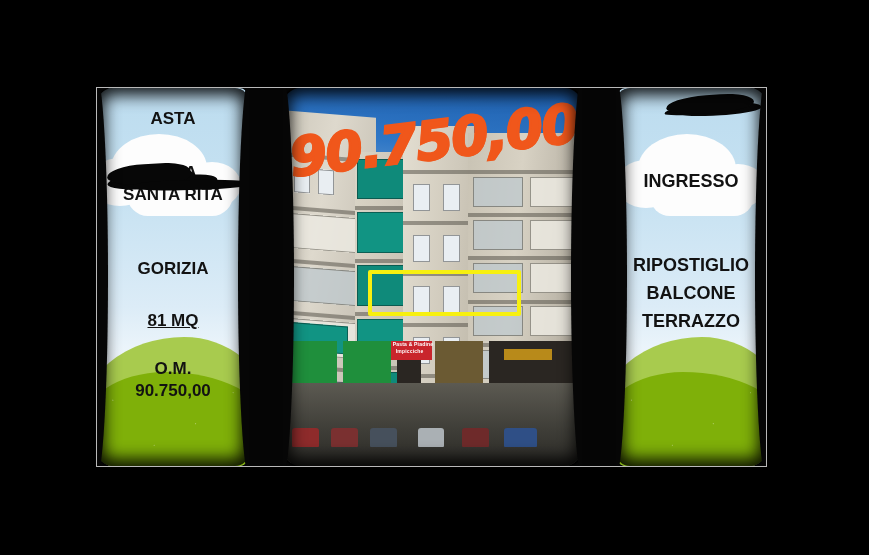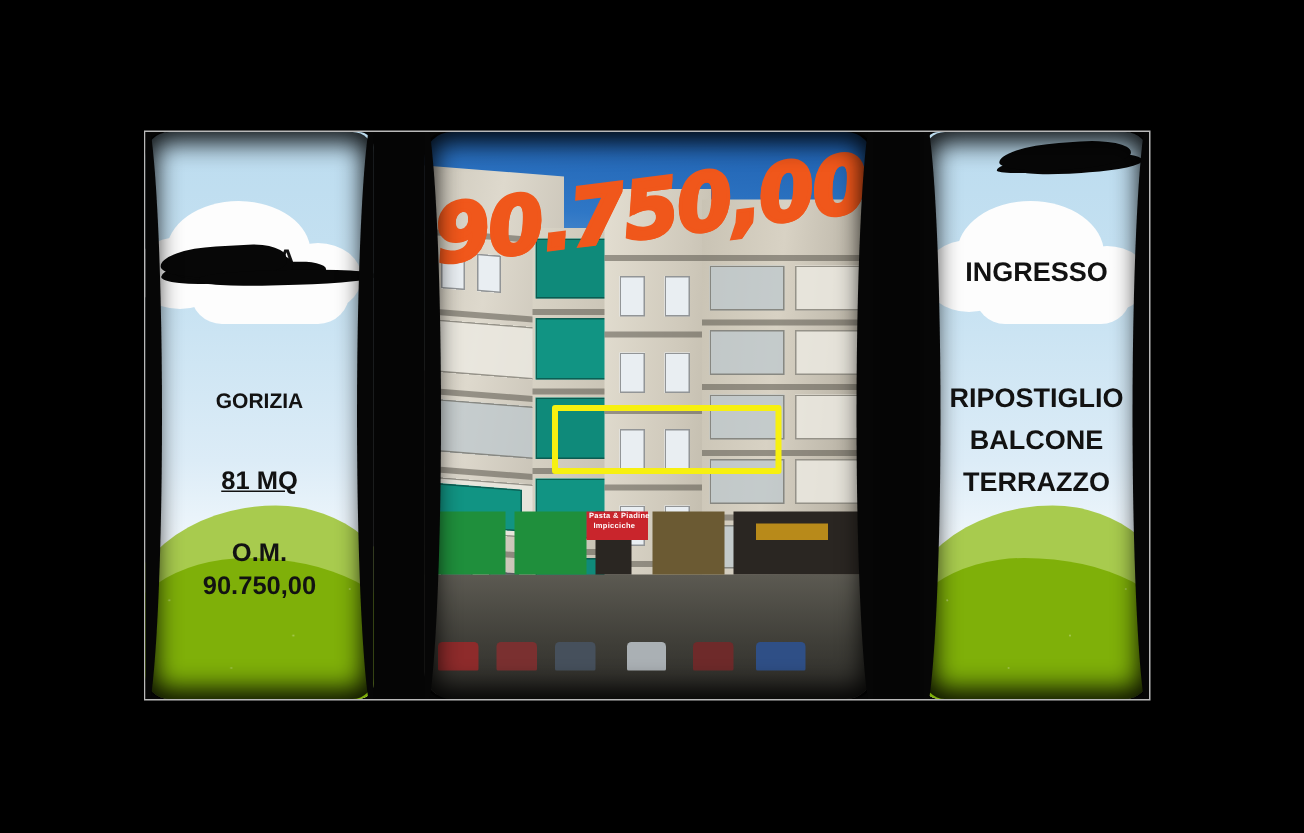--- a/index.html
+++ b/index.html
@@ -189,22 +189,24 @@
 
         <div class="cloud" style="left:14px;top:46px;width:96px;height:68px;"></div>
         <div class="cloud" style="left:-8px;top:70px;width:62px;height:48px;"></div>
         <div class="cloud" style="left:86px;top:74px;width:58px;height:46px;"></div>
         <div class="cloud" style="left:30px;top:86px;width:106px;height:42px;border-radius:40px;"></div>
 
         <div class="hill-light"></div>
         <div class="hill-dark"></div>
 
         <div class="lines" id="left-lines">
+            <div class="ln" style="position: absolute; left: 0px; right: 0px; top: 22px; font-size: 17px;">ASTA</div>
             <div class="ln" style="position: absolute; left: 0px; right: 0px; top: 76px; font-size: 17px;">ZONA</div>
-            <div class="ln" style="position: absolute; left: 0px; right: 0px; top: 172px; font-size: 14px;">GORIZIA</div>
+            <div class="ln" style="position: absolute; left: 0px; right: 0px; top: 98px; font-size: 17px;">SANTA RITA</div>
+            <div class="ln" style="position: absolute; left: 0px; right: 0px; top: 172px; font-size: 17px;">GORIZIA</div>
             <div class="ln" style="position: absolute; left: 0px; right: 0px; top: 224px; font-size: 17px; text-decoration: underline;">81 MQ</div>
             <div class="ln" style="position: absolute; left: 0px; right: 0px; top: 272px; font-size: 17px;">O.M.</div>
             <div class="ln" style="position: absolute; left: 0px; right: 0px; top: 294px; font-size: 17px;">90.750,00</div>
           </div>
 
         <div class="redact r1"></div>
         <div class="redact r2"></div>
 
         <div class="edge-warm" style="right:1px;"></div>
       </div>

